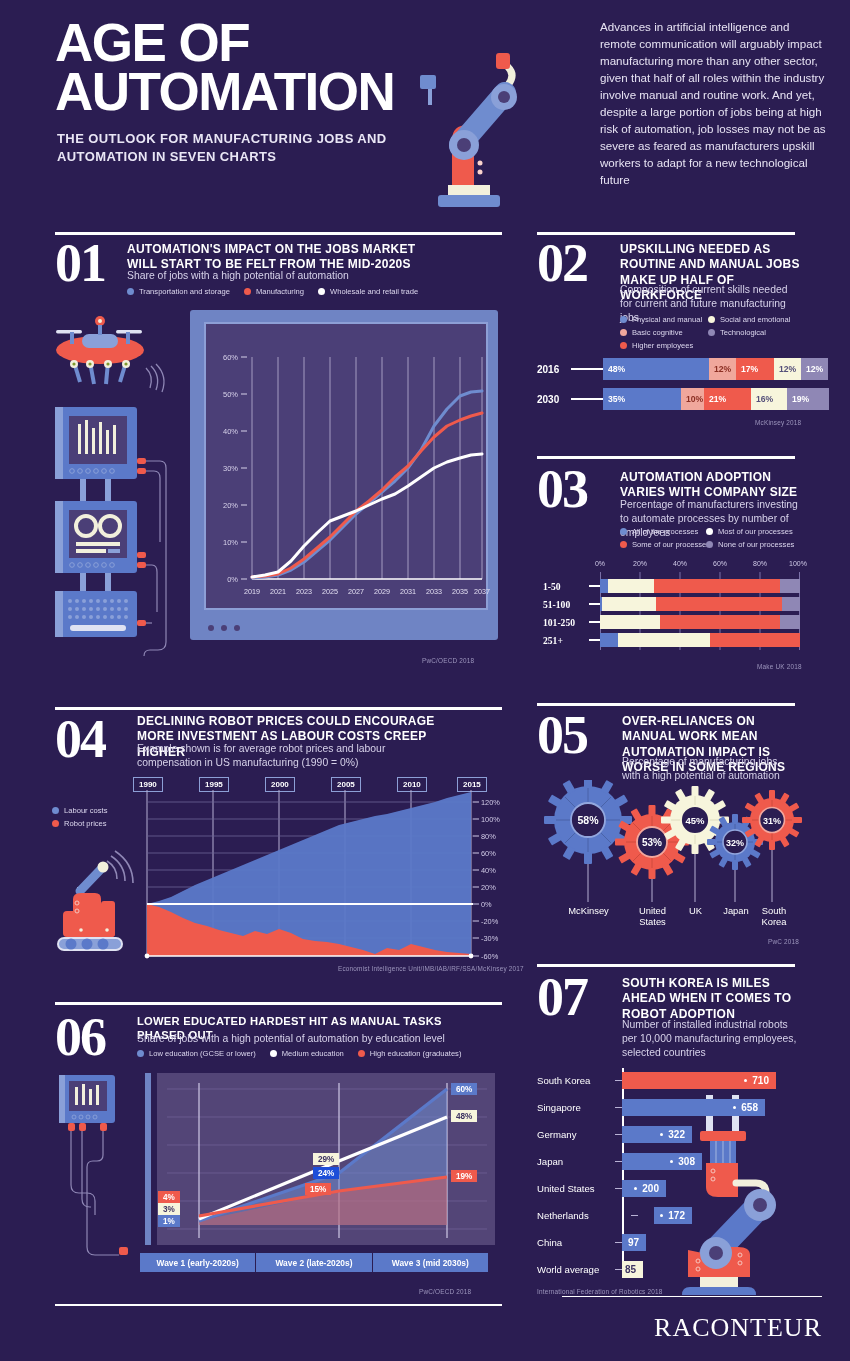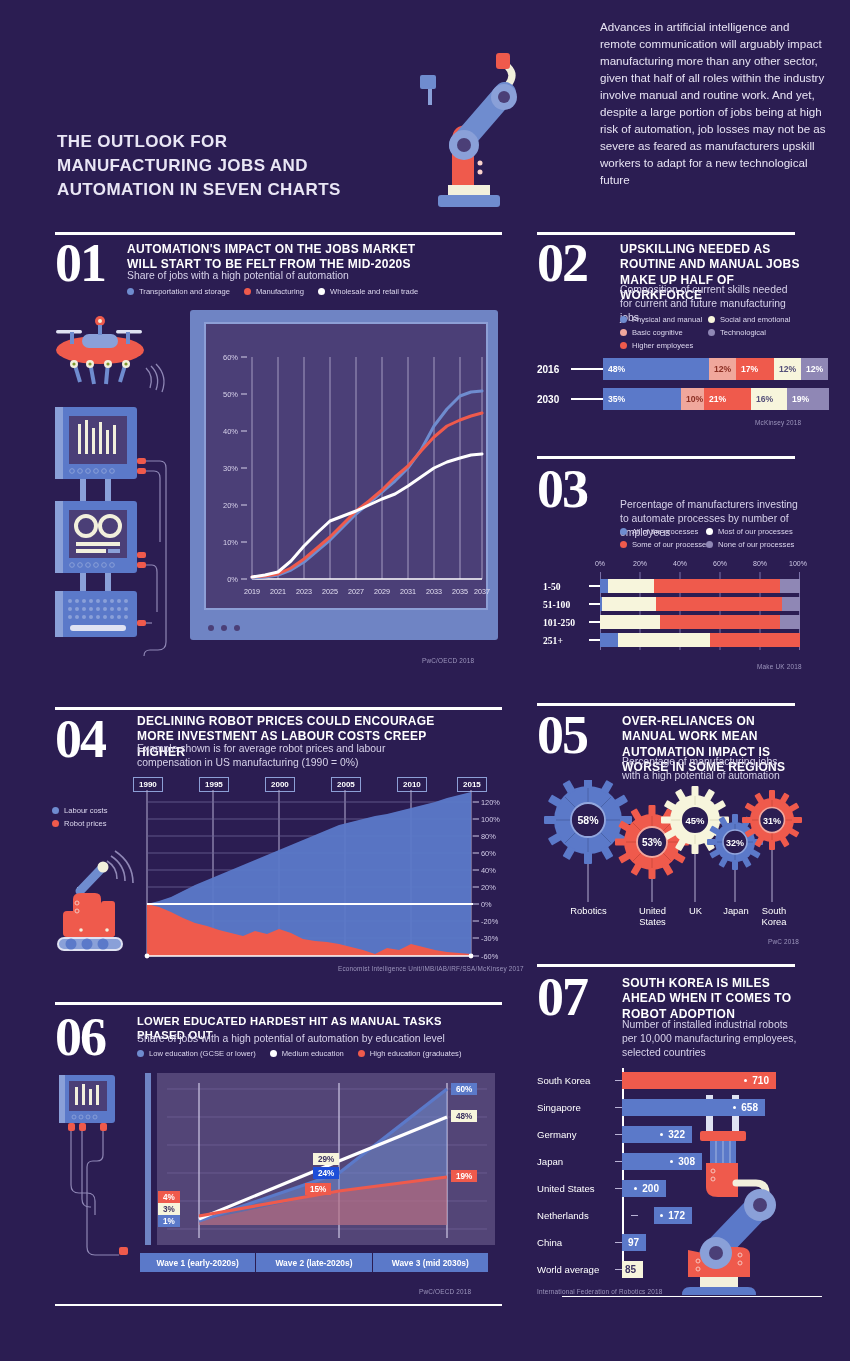--- a/index.html
+++ b/index.html
@@ -13,21 +13,21 @@
   .page { position:absolute; inset:0; }
 
   
   .hero-title {
     position:absolute; left:55px; top:18px; width:430px;
     font-size:53px; line-height:0.93; font-weight:bold;
     letter-spacing:-1.5px; color:#fff;
   }
   .hero-sub {
     position:absolute; left:57px; top:130px; width:330px;
-    font-size:17px; line-height:1.42; font-weight:bold;
+    font-size:13px; line-height:1.42; font-weight:bold;
     letter-spacing:0.4px; color:#e9e6f5;
   }
   .hero-intro {
     position:absolute; left:600px; top:18px; width:228px;
     font-size:11.6px; line-height:1.47; color:#e7e3f3;
   }
 
   
   .rule { position:absolute; height:2.5px; background:#ffffff; }
   .num {
@@ -91,20 +91,24 @@
                  font-family:"Liberation Serif", serif; font-size:26px;
                  letter-spacing:1px; color:#fff; }
   .foot-rule { position:absolute; right:28px; bottom:64px; width:260px; height:1.5px; background:#fff; }
   svg { display:block; }
 </style>
 </head>
 <body>
 
 <div class="page">
 
+  <div class="hero-title">
+    <div>AGE OF</div>
+    <div>AUTOMATION</div>
+  </div>
   <div class="hero-sub">THE OUTLOOK FOR MANUFACTURING JOBS AND AUTOMATION IN SEVEN CHARTS</div>
   <div class="hero-intro">Advances in artificial intelligence and remote communication will arguably impact manufacturing more than any other sector, given that half of all roles within the industry involve manual and routine work. And yet, despite a large portion of jobs being at high risk of automation, job losses may not be as severe as feared as manufacturers upskill workers to adapt for a new technological future</div>
 
   <svg style="position:absolute;left:400px;top:45px;" width="140" height="180">
     <rect x="38" y="150" width="62" height="12" rx="3" fill="#6f8ccf"></rect>
     <rect x="48" y="140" width="42" height="10" fill="#f2f0dc"></rect>
     <path d="M52 140 L52 95 Q52 80 68 80 L74 80 L74 140 Z" fill="#ef5a4c"></path>
     <path d="M58 96 L108 40 Q116 30 108 22 L100 14" stroke="#f2f0dc" stroke-width="7" fill="none" stroke-linecap="round"></path>
     <path d="M60 100 L105 48" stroke="#6f8ccf" stroke-width="22" stroke-linecap="round"></path>
     <circle cx="64" cy="100" r="15" fill="#8aa0d8"></circle>
@@ -371,20 +375,21 @@
       <span class="st-seg" style="width:23px;background:#f0a79c;color:#8c2f23">10%</span>
       <span class="st-seg" style="width:47px;background:#ef5a4c;color:#fff">21%</span>
       <span class="st-seg" style="width:36px;background:#f7f5dc;color:#55507a">16%</span>
       <span class="st-seg" style="width:42px;background:#8f87b5;color:#fff">19%</span>
     </span>
   </div>
   <div class="src" style="left:755px;top:419px;">McKinsey 2018</div>
 
   <div class="rule" style="left:537px;top:456px;width:258px;"></div>
   <div class="num big" style="left:537px;top:462px;">03</div>
+  <div class="ttl" style="left:620px;top:470px;width:180px;">AUTOMATION ADOPTION VARIES WITH COMPANY SIZE</div>
   <div class="sub" style="left:620px;top:498px;width:182px;">Percentage of manufacturers investing to automate processes by number of employees</div>
   <div class="legend" style="left:620px;top:527px;width:195px;">
     <div class="lg-item" style="width:86px;margin-right:0">
         <span class="dot" style="background:#6f8ccf"></span>
         <span class="lg-lab">All of the processes</span>
       </div>
     <div class="lg-item" style="margin-right:0">
         <span class="dot" style="background:#ffffff"></span>
         <span class="lg-lab">Most of our processes</span>
       </div>
@@ -710,21 +715,21 @@
       </g>
       <g stroke="#d04a3d" stroke-width="1">
           <line x1="232" y1="20" x2="232" y2="60"></line>
           <line x1="212" y1="40" x2="252" y2="40"></line>
         </g>
       <circle cx="232" cy="40" r="12.5" fill="#2b1d52" stroke="#f2a79d" stroke-width="1.6"></circle>
       <text x="232" y="44" font-size="9" font-weight="bold" fill="#fff" text-anchor="middle" font-family="Liberation Sans, sans-serif">31%</text>
     </g>
   </svg>
 
-  <div class="gear-lab" style="left:556px;top:905px;width:65px;">Robotics</div>
+  <div class="gear-lab" style="left:556px;top:905px;width:65px;">McKinsey</div>
   <div class="gear-lab" style="left:625px;top:905px;width:55px;">United States</div>
   <div class="gear-lab" style="left:678px;top:905px;width:35px;">UK</div>
   <div class="gear-lab" style="left:712px;top:905px;width:48px;">Japan</div>
   <div class="gear-lab" style="left:752px;top:905px;width:44px;">South Korea</div>
   <div class="src" style="left:768px;top:938px;">PwC 2018</div>
 
   <div class="rule" style="left:55px;top:1002px;width:447px;"></div>
   <div class="num big" style="left:55px;top:1010px;">06</div>
   <div class="ttl sm" style="left:137px;top:1014px;width:340px;">LOWER EDUCATED HARDEST HIT AS MANUAL TASKS PHASED OUT</div>
   <div class="sub" style="left:137px;top:1032px;width:340px;">Share of jobs with a high potential of automation by education level</div>
@@ -914,14 +919,15 @@
   <div class="c7-row" style="left:537px;top:1259px;">
     <span class="c7-lab">World average</span>
     <span class="c7-lead" style="width:7px"></span>
     <span class="c7-bar" style="width:21px;background:#f7f5dc;color:#3d3362">
       <span>85</span>
     </span>
   </div>
   <div class="src" style="left:537px;top:1288px;">International Federation of Robotics 2018</div>
 
   <div class="foot-rule"></div>
+  <div class="footer-logo">RACONTEUR</div>
 
 </div>
 
 </body></html>

